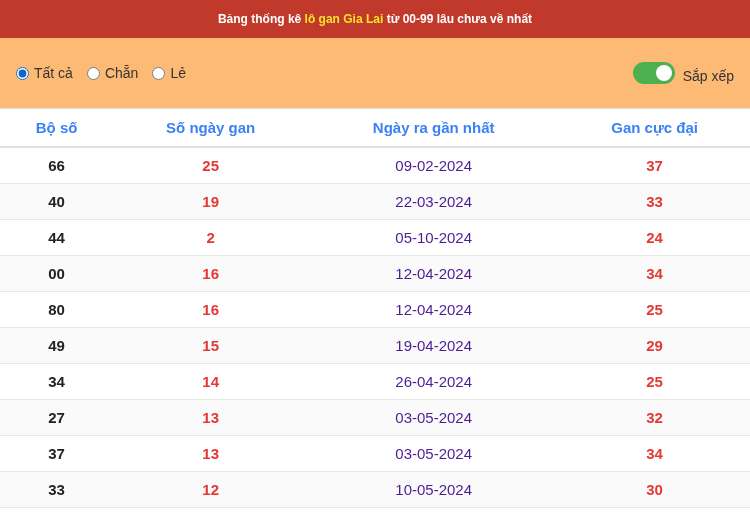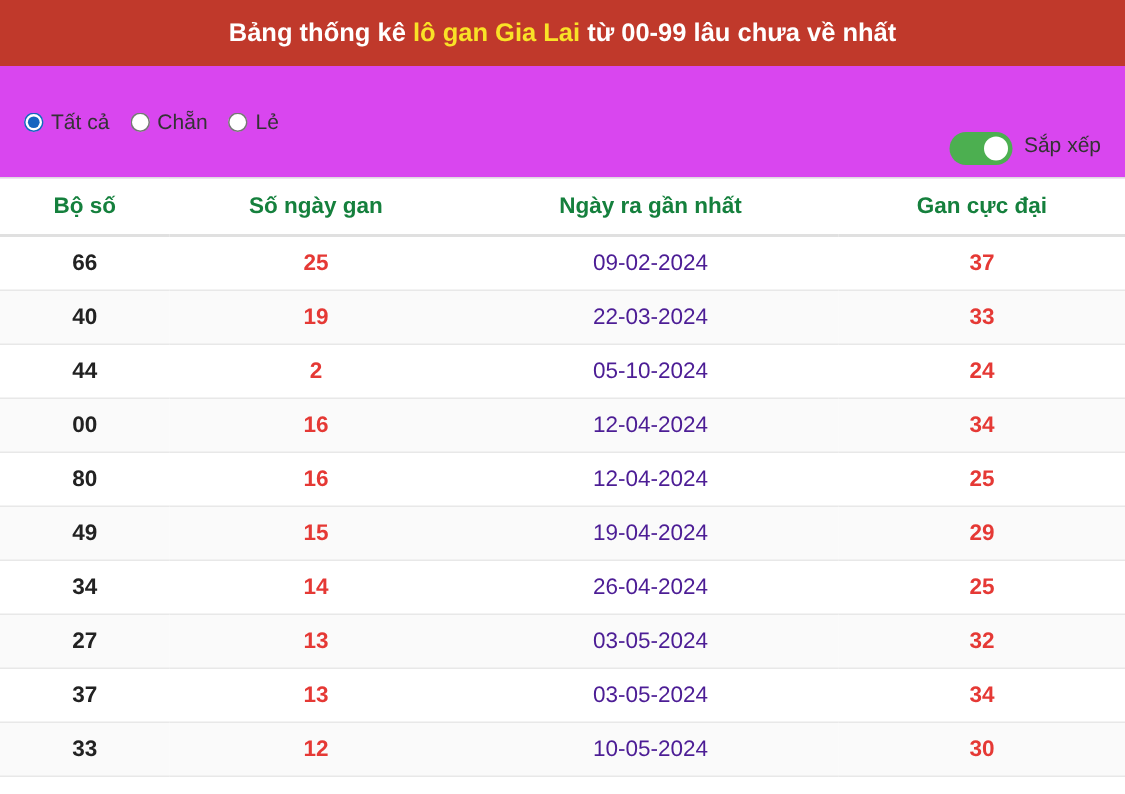--- a/index.html
+++ b/index.html
@@ -8,32 +8,32 @@
       background: #fff;
       width: 750px;
       min-height: 529px;
     }
 
     .header {
       background: #c0392b;
       color: #fff;
       text-align: center;
       padding: 12px 16px;
-      font-size: 17px;
+      font-size: 12px;
       font-weight: bold;
     }
     .header span.highlight {
       color: #f9e227;
     }
 
     .filter-bar {
       display: flex;
       align-items: center;
-      padding: 8px 16px;
-      background: #d946ef;
+      padding: 24px 16px;
+      background: #fdba74;
       border-bottom: 1px solid #ddd;
       gap: 20px;
     }
     .filter-bar .filter-group {
       display: flex;
       align-items: center;
       gap: 14px;
       flex: 1;
     }
     .radio-option {
@@ -43,26 +43,25 @@
       font-size: 14px;
       color: #333;
       cursor: pointer;
     }
     .radio-option input[type="radio"] {
       accent-color: #1565c0;
     }
 
     .sort-toggle {
       display: flex;
-      align-items: flex-start;
+      align-items: flex-end;
       gap: 8px;
       font-size: 14px;
       color: #333;
       font-weight: 500;
-      margin-top: 36px;
     }
     .toggle-switch {
       width: 42px;
       height: 22px;
       background: #4caf50;
       border-radius: 11px;
       position: relative;
       cursor: pointer;
     }
     .toggle-switch::after {
@@ -81,21 +80,21 @@
       border-collapse: collapse;
       font-size: 15px;
     }
     thead tr {
       background: #fff;
       border-bottom: 2px solid #e0e0e0;
     }
     thead th {
       padding: 10px 12px;
       text-align: center;
-      color: #15803d;
+      color: #3b82f6;
       font-weight: 700;
       font-size: 15px;
     }
     tbody tr {
       border-bottom: 1px solid #e8e8e8;
       padding-left: 28px;
     }
     tbody tr:nth-child(odd) {
       background: #fff;
     }

